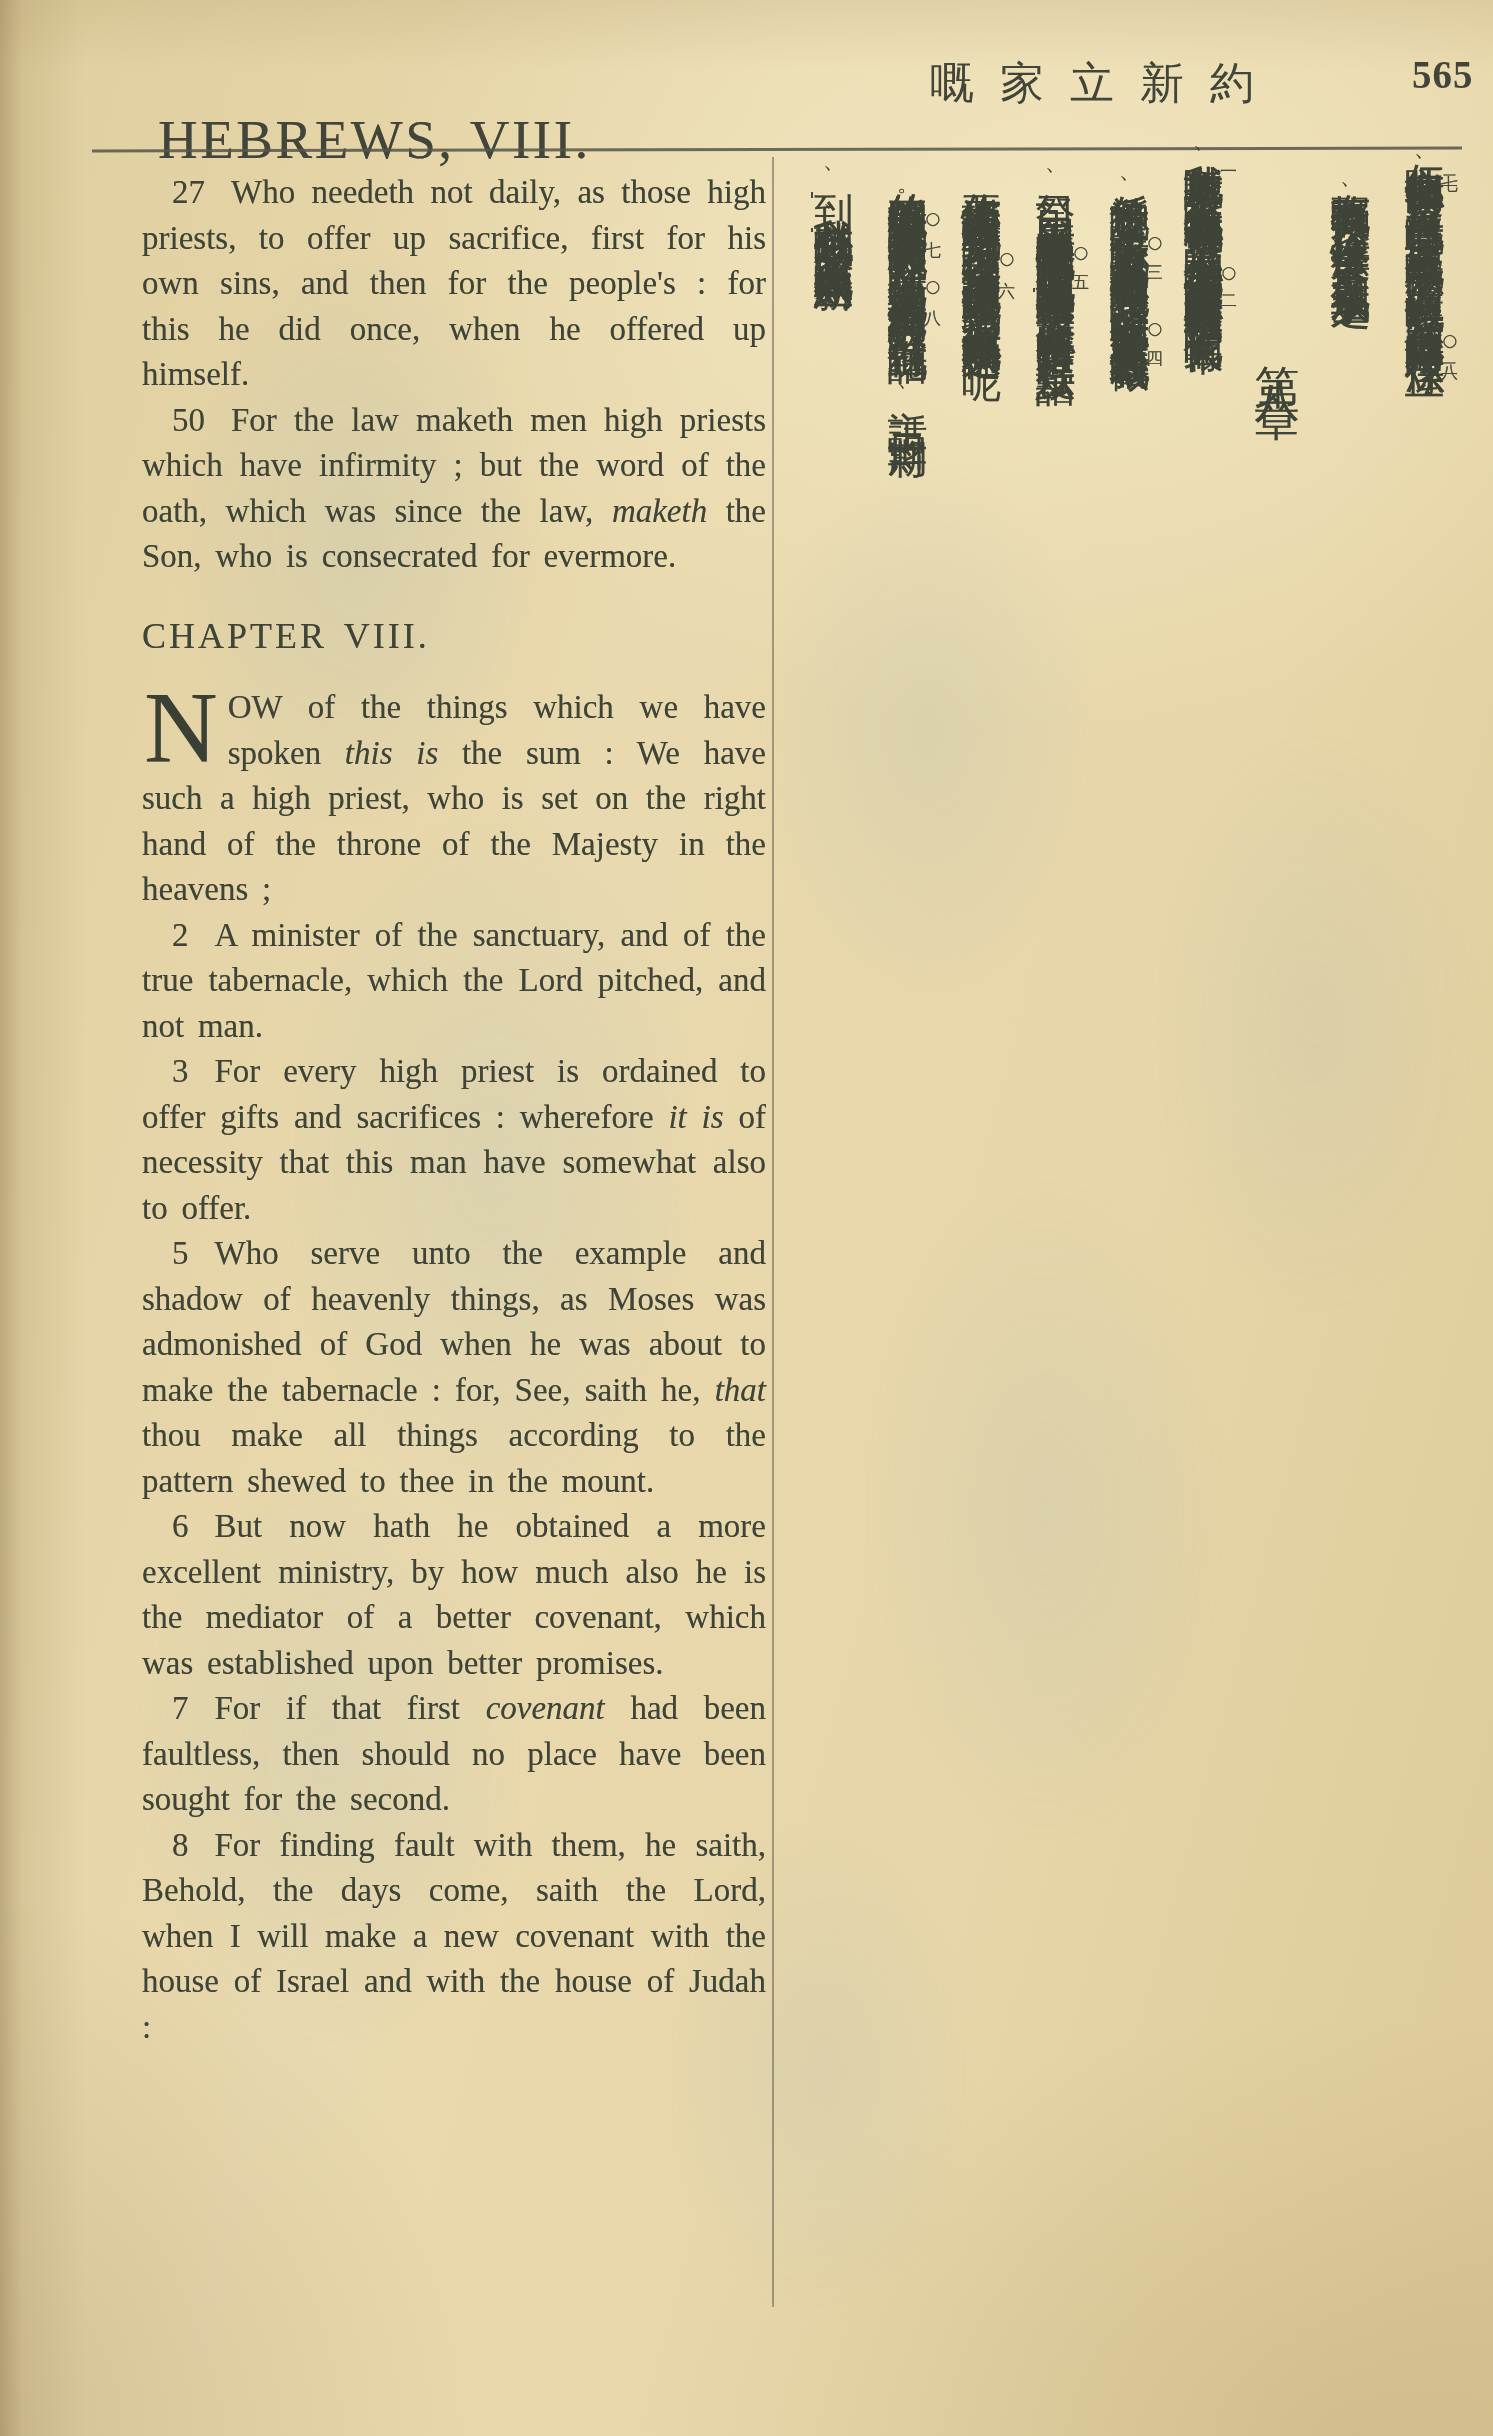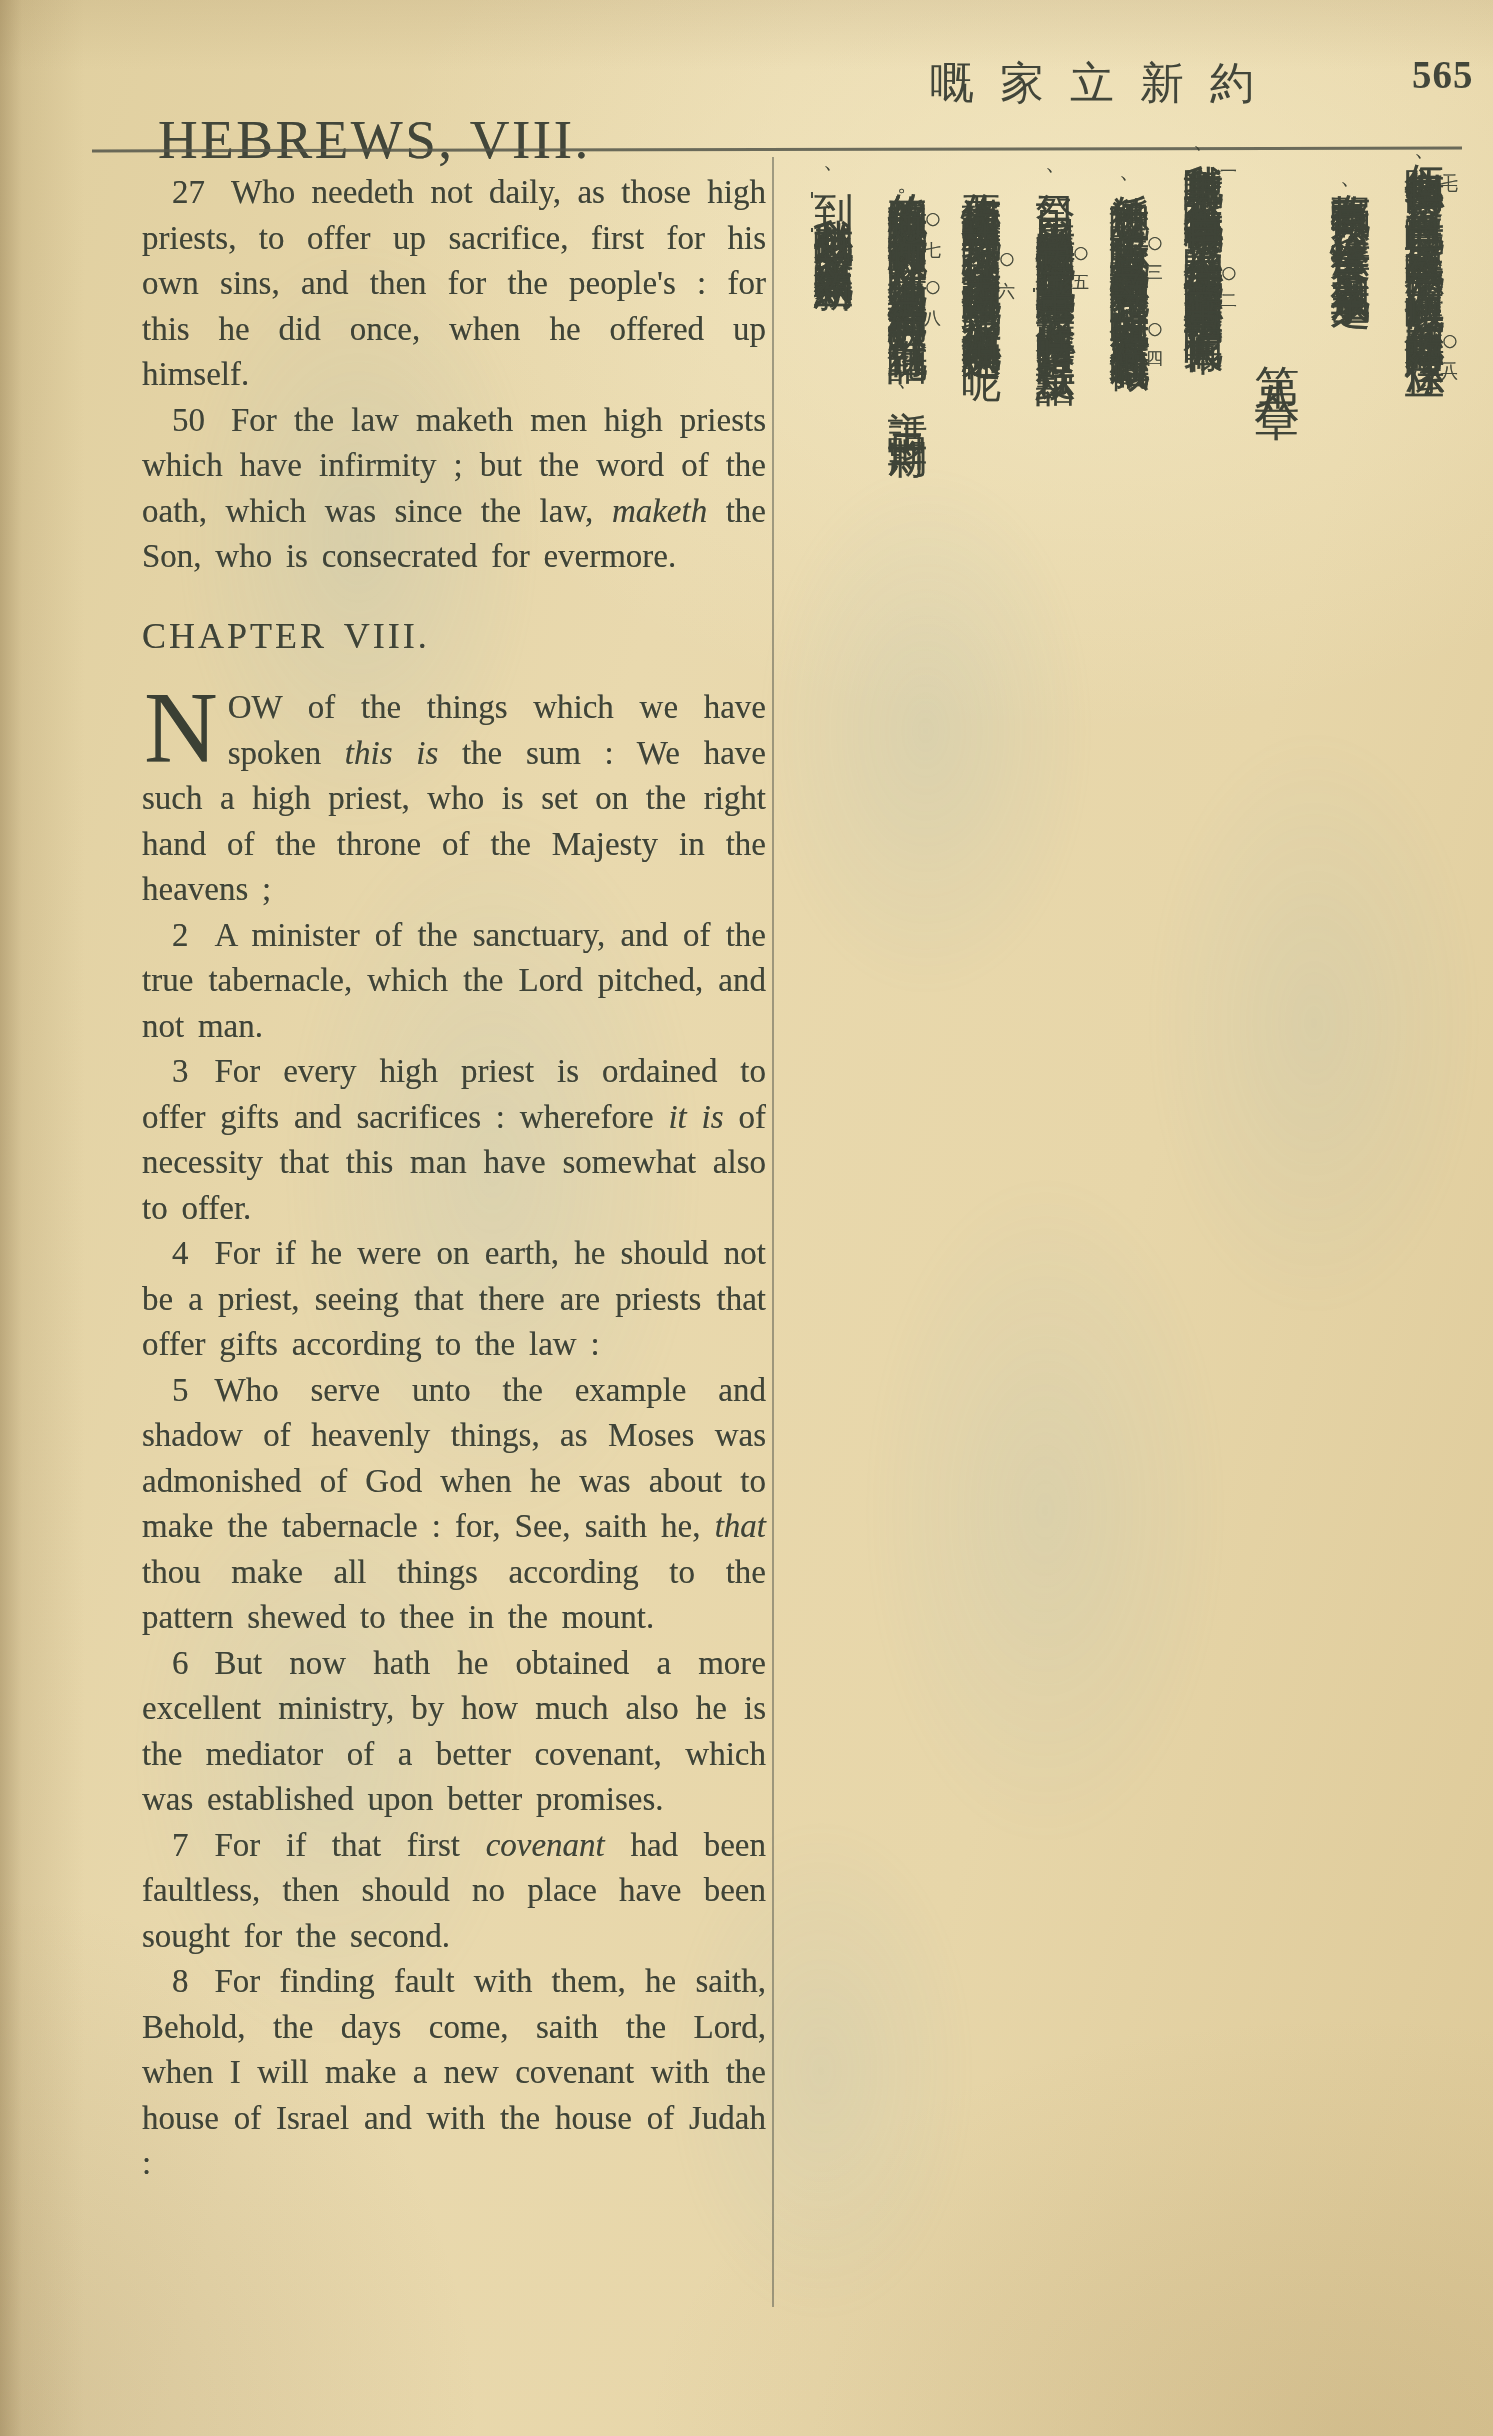--- a/index.html
+++ b/index.html
@@ -107,21 +107,20 @@
   <section class="english">
     <div id="en-pre">
         <p class="verse"><span class="vnum">27</span>Who needeth not daily, as those high priests, to offer up sacrifice, first for his own sins, and then for the people's : for this he did once, when he offered up himself.</p>
         <p class="verse"><span class="vnum">50</span>For the law maketh men high priests which have infirmity ; but the word of the oath, which was since the law, <i>maketh</i> the Son, who is consecrated for evermore.</p>
       </div>
     <h2 class="chap">CHAPTER VIII.</h2>
     <div id="en-rest">
         <p class="verse opening"><span class="dropcap">N</span>OW of the things which we have spoken <i>this is</i> the sum : We have such a high priest, who is set on the right hand of the throne of the Majesty in the heavens ;</p>
         <p class="verse"><span class="vnum">2</span>A minister of the sanctuary, and of the true tabernacle, which the Lord pitched, and not man.</p>
         <p class="verse"><span class="vnum">3</span>For every high priest is ordained to offer gifts and sacrifices : wherefore <i>it is</i> of necessity that this man have somewhat also to offer.</p>
-        <p class="verse"><span class="vnum">4</span>For if he were on earth, he should not be a priest, seeing that there are priests that offer gifts according to the law :</p>
         <p class="verse"><span class="vnum">5</span>Who serve unto the example and shadow of heavenly things, as Moses was admonished of God when he was about to make the tabernacle : for, See, saith he, <i>that</i> thou make all things according to the pattern shewed to thee in the mount.</p>
         <p class="verse"><span class="vnum">6</span>But now hath he obtained a more excellent ministry, by how much also he is the mediator of a better covenant, which was established upon better promises.</p>
         <p class="verse"><span class="vnum">7</span>For if that first <i>covenant</i> had been faultless, then should no place have been sought for the second.</p>
         <p class="verse"><span class="vnum">8</span>For finding fault with them, he saith, Behold, the days come, saith the Lord, when I will make a new covenant with the house of Israel and with the house of Judah :</p>
       </div>
   </section>
 
   <section class="chinese" id="zh-cols">
       <div class="ccol"><span class="vm">二七</span>佢亦唔使似個的祭司長<span class="pu">、</span>每日先爲自己嘅罪<span class="pu">、</span>後爲百姓嘅罪獻祭<span class="pu">、</span>因佢在一次做嘵嘅<span class="pu">、</span>卽係佢獻自己個陣時咯<span class="pu">。</span><span class="vm">○二八</span>律法係立</div>
       <div class="ccol">有軟弱嘅人做祭司長<span class="pu">、</span>惟律法之後發誓之言<span class="pu">、</span>就立個永遠成全之子<span class="pu">。</span></div>

